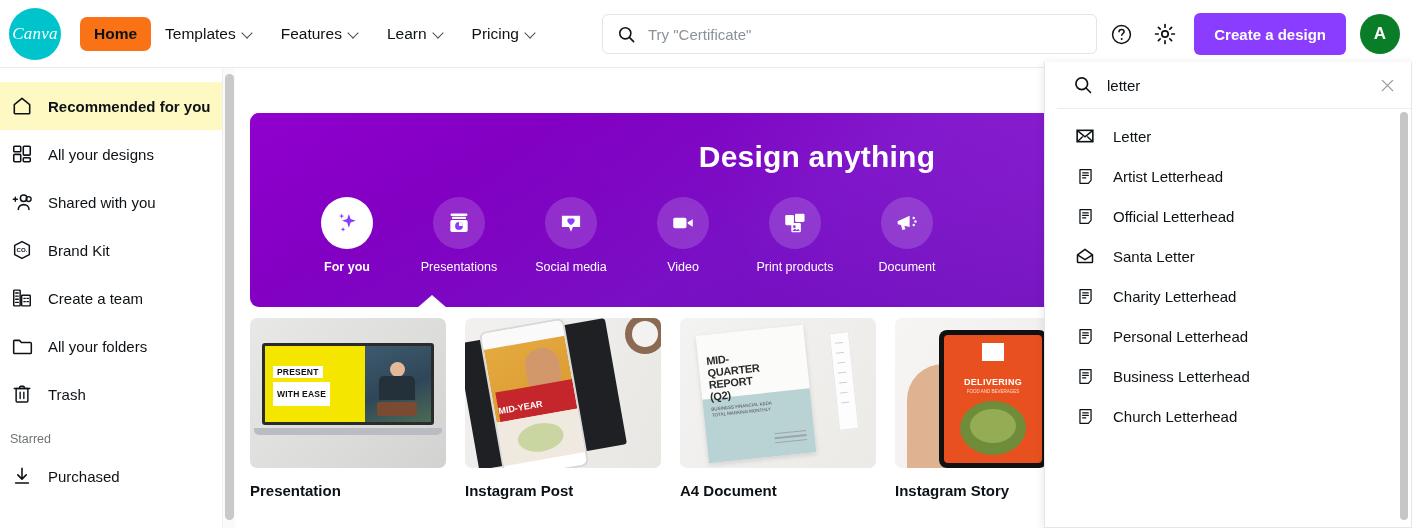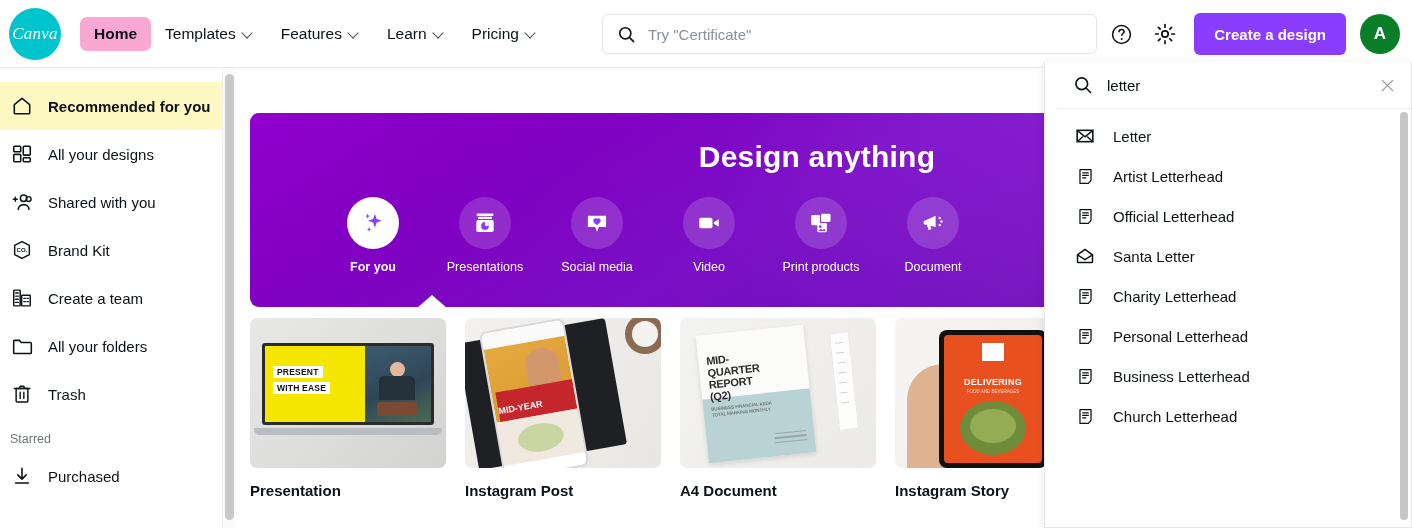--- a/index.html
+++ b/index.html
@@ -27,21 +27,21 @@
   .logo-text {
     font-family: "Liberation Serif", serif;
     font-style: italic; color: #fff; font-size: 17px; letter-spacing: .2px;
   }
   .nav { display: flex; align-items: center; margin-left: 19px; }
   .nav-item {
     display: flex; align-items: center; gap: 6px;
     font-size: 15.5px; color: #0d1216; padding: 8px 14px;
     border-radius: 7px; cursor: pointer; white-space: nowrap;
   }
-  .nav-item.active { background: #f9a8d4; font-weight: bold; }
+  .nav-item.active { background: #f97316; font-weight: bold; }
   .caret {
     width: 0; height: 0; position: relative; display: inline-block;
     width: 11px; height: 11px;
   }
   .caret::before {
     content: ""; position: absolute; left: 1px; top: 1px;
     width: 7px; height: 7px;
     border-right: 1.6px solid #45515c; border-bottom: 1.6px solid #45515c;
     transform: rotate(45deg);
   }
@@ -109,21 +109,21 @@
     background: radial-gradient(circle at 78% 12%, rgba(180,60,240,.30), transparent 46%),
                 radial-gradient(circle at 20% 92%, rgba(120,0,190,.34), transparent 50%);
   }
   .banner-title {
     position: absolute; left: 0; right: 0; top: 27px; text-align: center;
     color: #fff; font-size: 30px; font-weight: bold; z-index: 2;
     letter-spacing: .2px;
   }
   .cat-row {
     position: absolute; left: 0; right: 0; top: 84px; z-index: 2;
-    display: flex; justify-content: flex-start; padding-left: 94px; gap: 54px;
+    display: flex; justify-content: flex-start; padding-left: 68px; gap: 54px;
   }
   .cat { width: 58px; display: flex; flex-direction: column; align-items: center; cursor: pointer; }
   .cat-circle {
     width: 52px; height: 52px; border-radius: 50%;
     background: rgba(255,255,255,.16);
     display: flex; align-items: center; justify-content: center;
   }
   .cat.sel .cat-circle { background: #fff; }
   .cat-label { margin-top: 11px; font-size: 12.5px; color: #fff; white-space: nowrap; }
   .cat.sel .cat-label { font-weight: bold; }
@@ -148,21 +148,21 @@
     position:absolute; left:12px; top:25px; width:172px; height:82px;
     background:#2b2b2b; border-radius:3px; padding:3px;
   }
   .t1 .screen-in { width:100%; height:100%; background:#f5e600; position:relative; overflow:hidden; }
   .t1 .photo { position:absolute; right:0; top:0; width:66px; height:100%;
     background: linear-gradient(160deg,#3e5a6e 0%,#2f4658 55%,#4a6b55 100%); }
   .t1 .head { position:absolute; right:26px; top:16px; width:15px;height:15px;border-radius:50%;background:#e6b89a; }
   .t1 .body { position:absolute; right:16px; top:30px; width:36px;height:24px;background:#24313b;border-radius:5px 5px 0 0; }
   .t1 .lap2 { position:absolute; right:14px; bottom:6px; width:40px;height:14px;background:#7a4a33;border-radius:2px;}
   .t1 .txt1 { position:absolute; left:8px; top:20px; background:#fff; color:#111; font-size:8.5px; font-weight:bold; padding:1px 4px; letter-spacing:.2px;}
-  .t1 .txt2 { position:absolute; left:8px; top:36px; background:#fff; color:#111; font-size:8.5px; font-weight:bold; padding:1px 4px; letter-spacing:.2px;}
+  .t1 .txt2 { position:absolute; left:8px; top:36px; background:#fff; color:#111; font-size:8.5px; font-weight:bold; padding:7px 4px; letter-spacing:.2px;}
   .t1 .base { position:absolute; left:4px; top:110px; width:188px;height:7px;background:#b9bcc0;border-radius:0 0 5px 5px;}
 
   
   .t2 { background: linear-gradient(120deg,#f2f1ef 0%,#e9e7e4 100%); }
   .t2 .book { position:absolute; left:2px; top:12px; width:150px;height:128px;background:#1f2024;transform:rotate(-10deg); border-radius:3px;}
   .t2 .phone { position:absolute; left:26px; top:6px; width:86px;height:150px;background:#fff;transform:rotate(-10deg);border-radius:7px; overflow:hidden; border:2px solid #d8d8d8;}
   .t2 .ph-top { height:16px; background:#fafafa; }
   .t2 .ph-img { height:74px; background: linear-gradient(160deg,#e4a93f 0%,#d99a32 100%); position:relative;}
   .t2 .ph-face { position:absolute; right:10px; top:8px; width:34px;height:40px;background:#d3976c;border-radius:16px 16px 10px 10px;}
   .t2 .ph-shirt { position:absolute; left:4px; bottom:0; width:78px;height:30px;background:#c4262c;}

